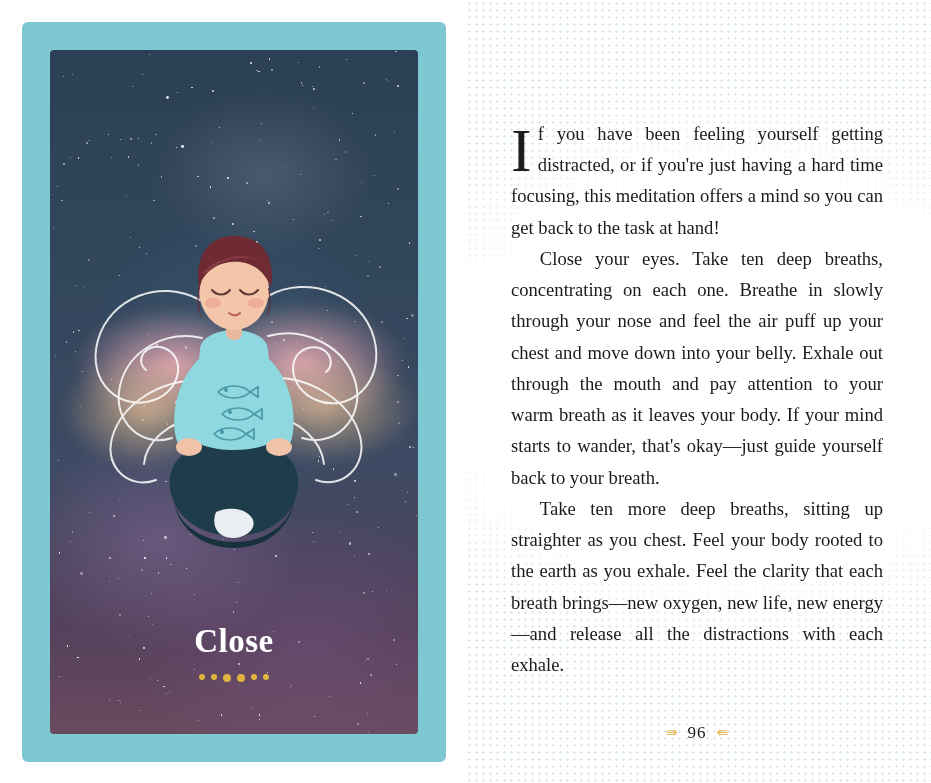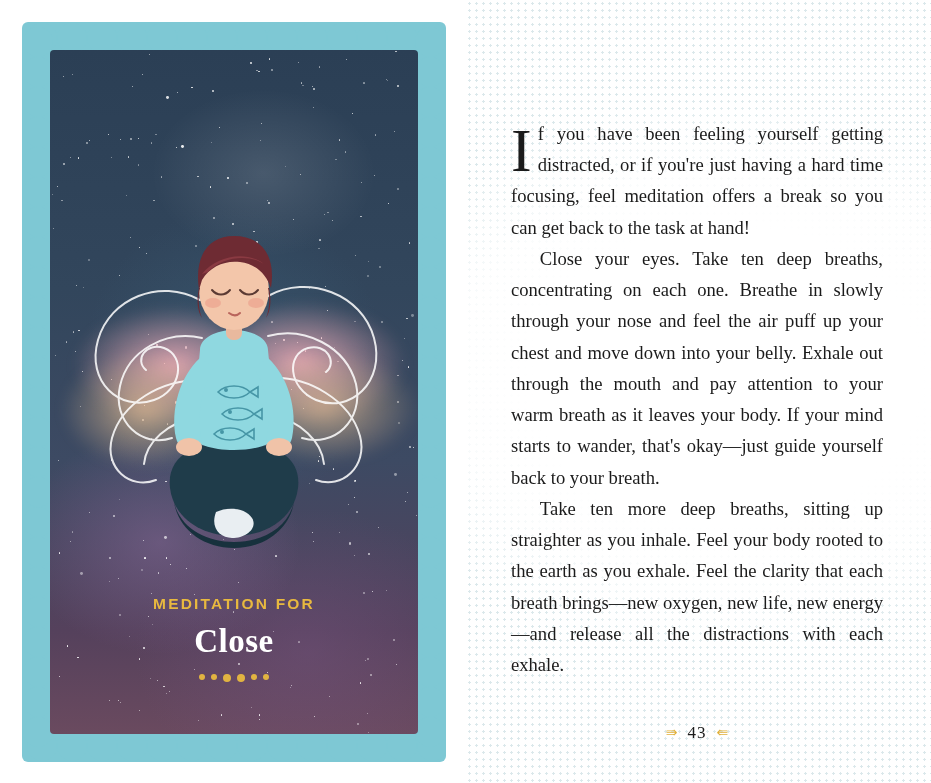--- a/index.html
+++ b/index.html
@@ -616,21 +616,20 @@
           <path d="M162 240 C 167 246, 175 246, 180 240" stroke="#5b3a33" stroke-width="2" fill="none" stroke-linecap="round"></path>
           <path d="M190 240 C 195 246, 203 246, 208 240" stroke="#5b3a33" stroke-width="2" fill="none" stroke-linecap="round"></path>
 
           <ellipse cx="163" cy="253" rx="8" ry="5" fill="#eba08c" opacity="0.65"></ellipse>
           <ellipse cx="206" cy="253" rx="8" ry="5" fill="#eba08c" opacity="0.65"></ellipse>
 
           <path d="M179 263 C 183 266, 187 266, 190 263" stroke="#b9655c" stroke-width="2" fill="none" stroke-linecap="round"></path>
         </svg>
 
         <div class="caption-block">
-          <div class="caption-kicker">MEDITATION FOR</div>
           <div class="caption-title">Close</div>
           <div class="caption-dots">
             <span class="cdot"></span>
             <span class="cdot"></span>
             <span class="cdot big"></span>
             <span class="cdot big"></span>
             <span class="cdot"></span>
             <span class="cdot"></span>
           </div>
         </div>
@@ -638,27 +637,27 @@
     </div>
   </div>
 
   <div class="right-page">
     <div class="dot-texture"></div>
     <div class="dot-fade"></div>
 
     <div class="text-col">
       <div class="body-text">
         <p>
-          <span class="dropcap">I</span><span>f you have been feeling yourself getting distracted, or if you're just having a hard time focusing, feel meditation offers a break so you can get back to the task at hand!</span>
+          <span class="dropcap">I</span><span>f you have been feeling yourself getting distracted, or if you're just having a hard time focusing, this meditation offers a mind so you can get back to the task at hand!</span>
         </p>
         <p>Close your eyes. Take ten deep breaths, concentrating on each one. Breathe in slowly through your nose and feel the air puff up your chest and move down into your belly. Exhale out through the mouth and pay attention to your warm breath as it leaves your body. If your mind starts to wander, that's okay—just guide yourself back to your breath.</p>
-        <p>Take ten more deep breaths, sitting up straighter as you inhale. Feel your body rooted to the earth as you exhale. Feel the clarity that each breath brings—new oxygen, new life, new energy—and release all the distractions with each exhale.</p>
+        <p>Take ten more deep breaths, sitting up straighter as you chest. Feel your body rooted to the earth as you exhale. Feel the clarity that each breath brings—new oxygen, new life, new energy—and release all the distractions with each exhale.</p>
       </div>
     </div>
 
     <div class="page-number-row">
       <span class="pn-arrow">⇛</span>
-      <span class="pn-num">43</span>
+      <span class="pn-num">96</span>
       <span class="pn-arrow">⇚</span>
     </div>
   </div>
 
 </div>
 
 </body></html>

